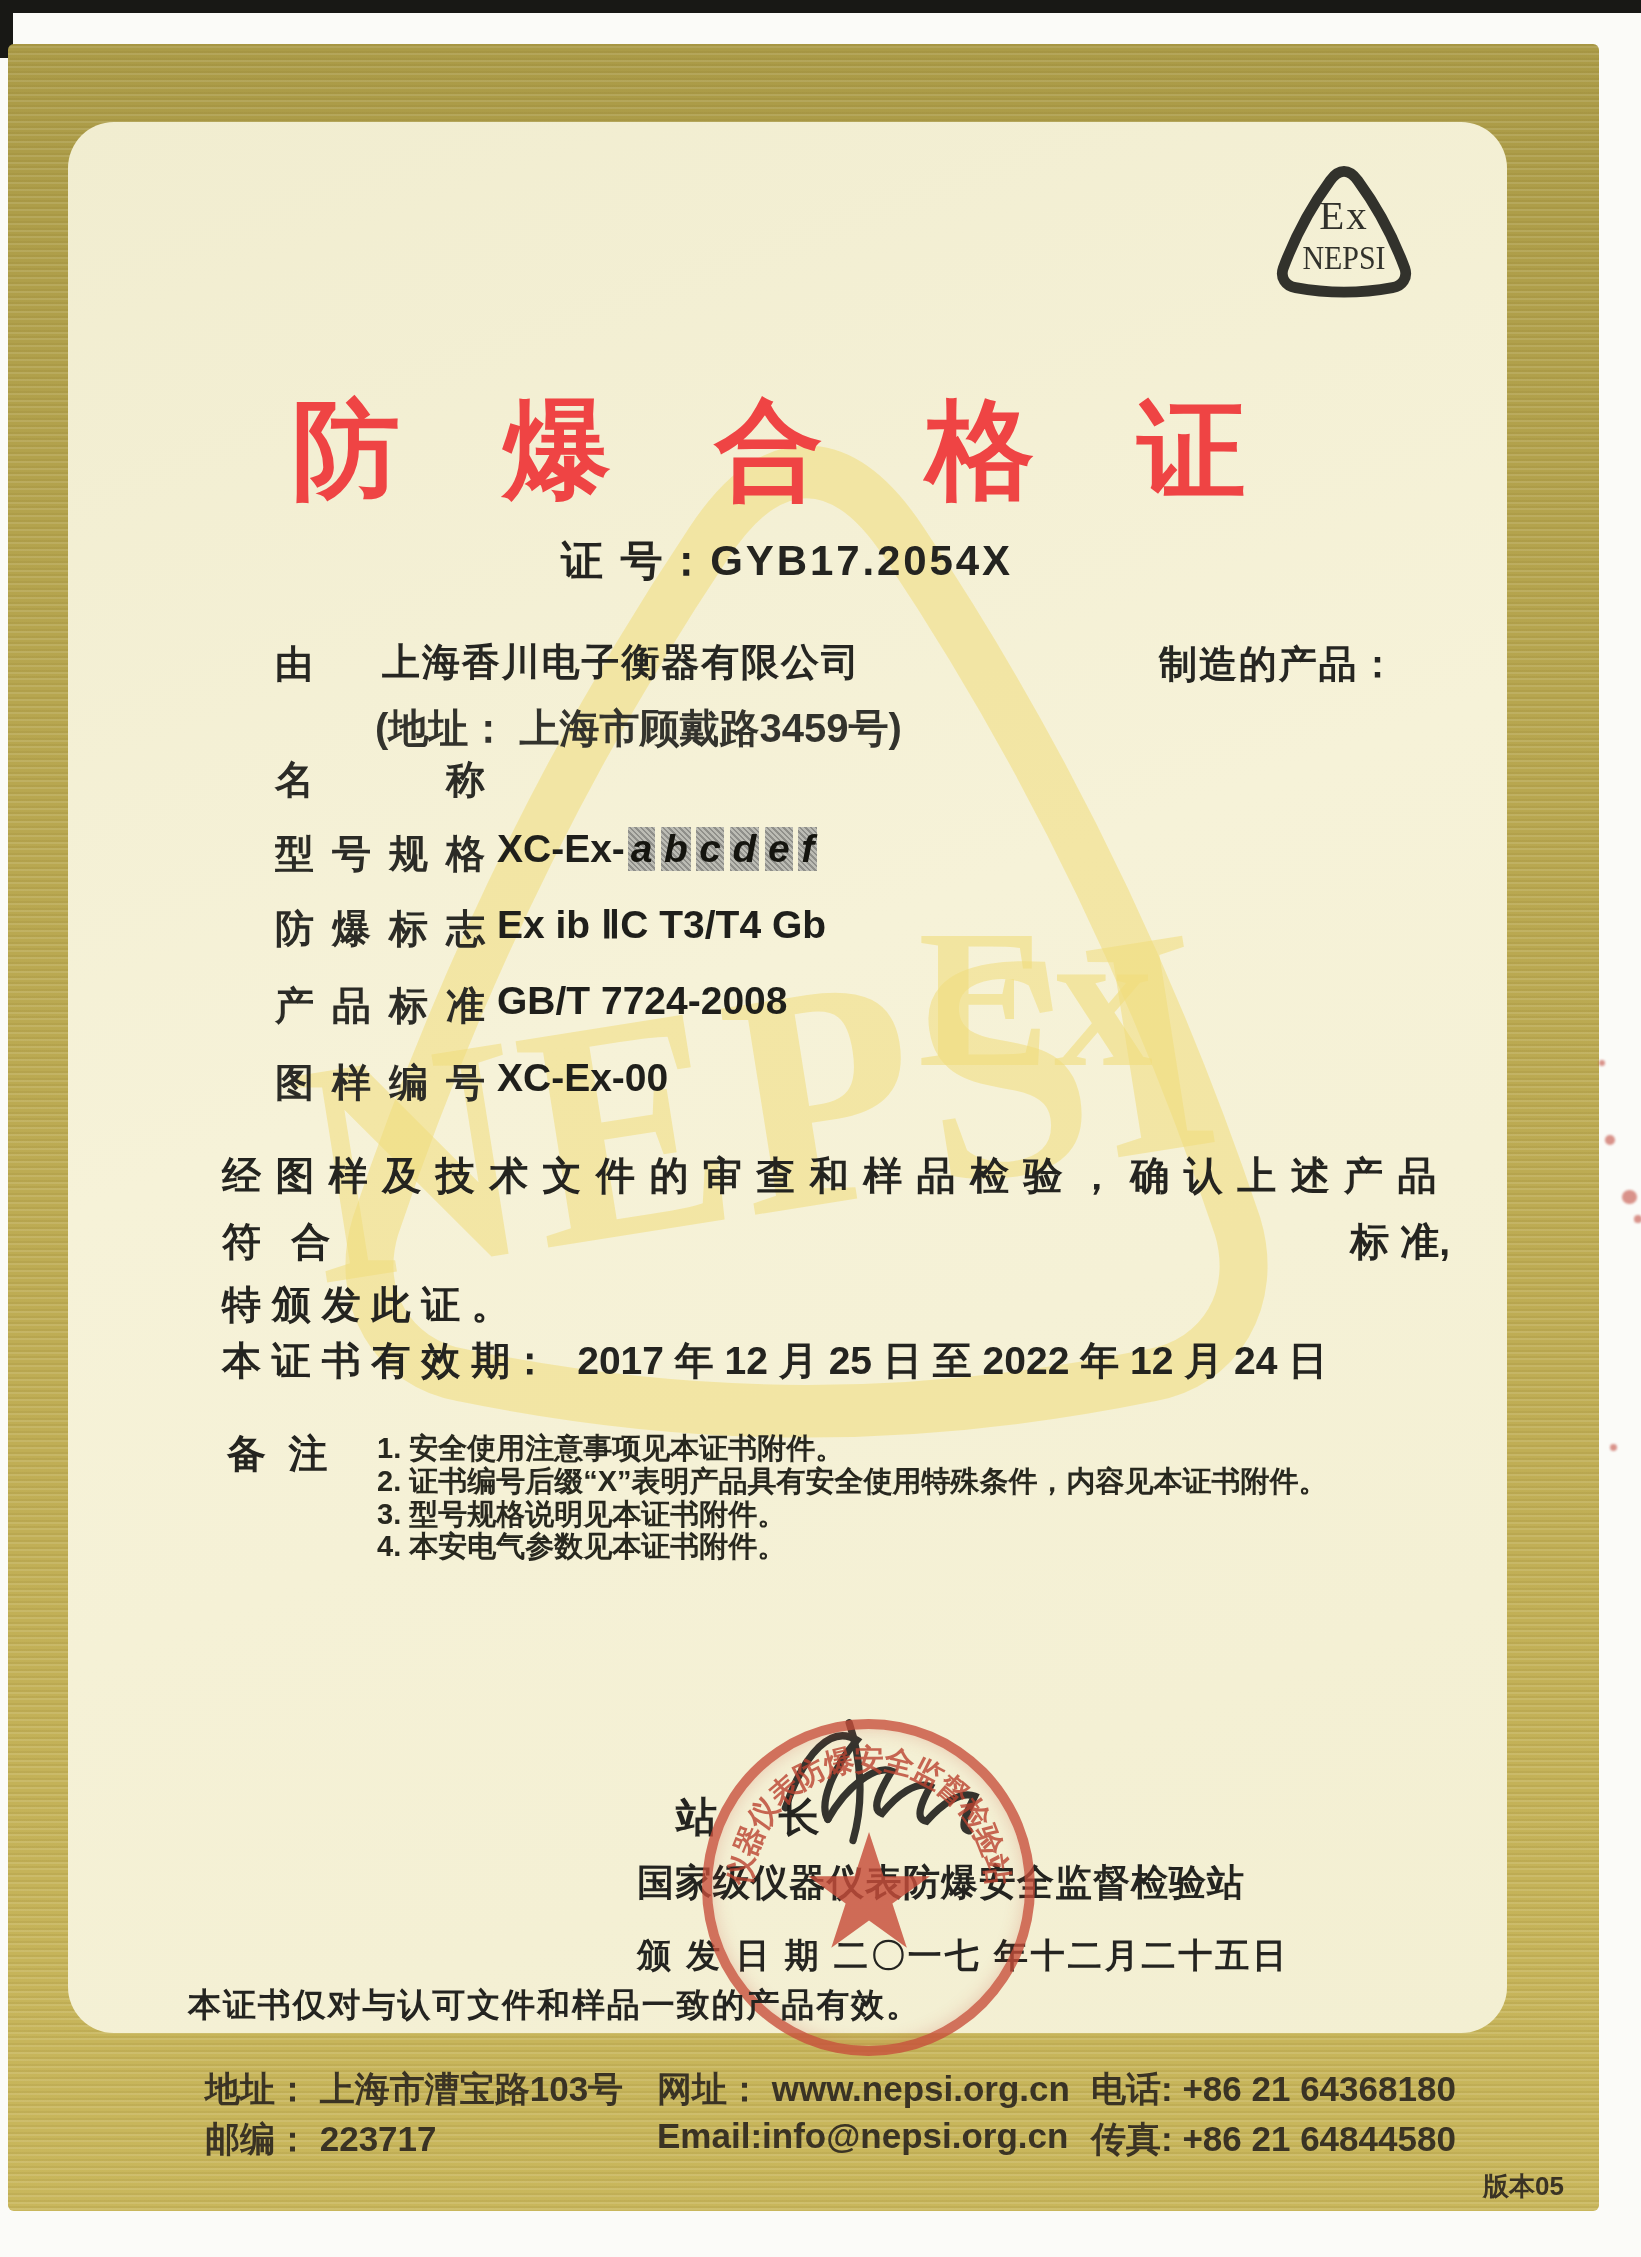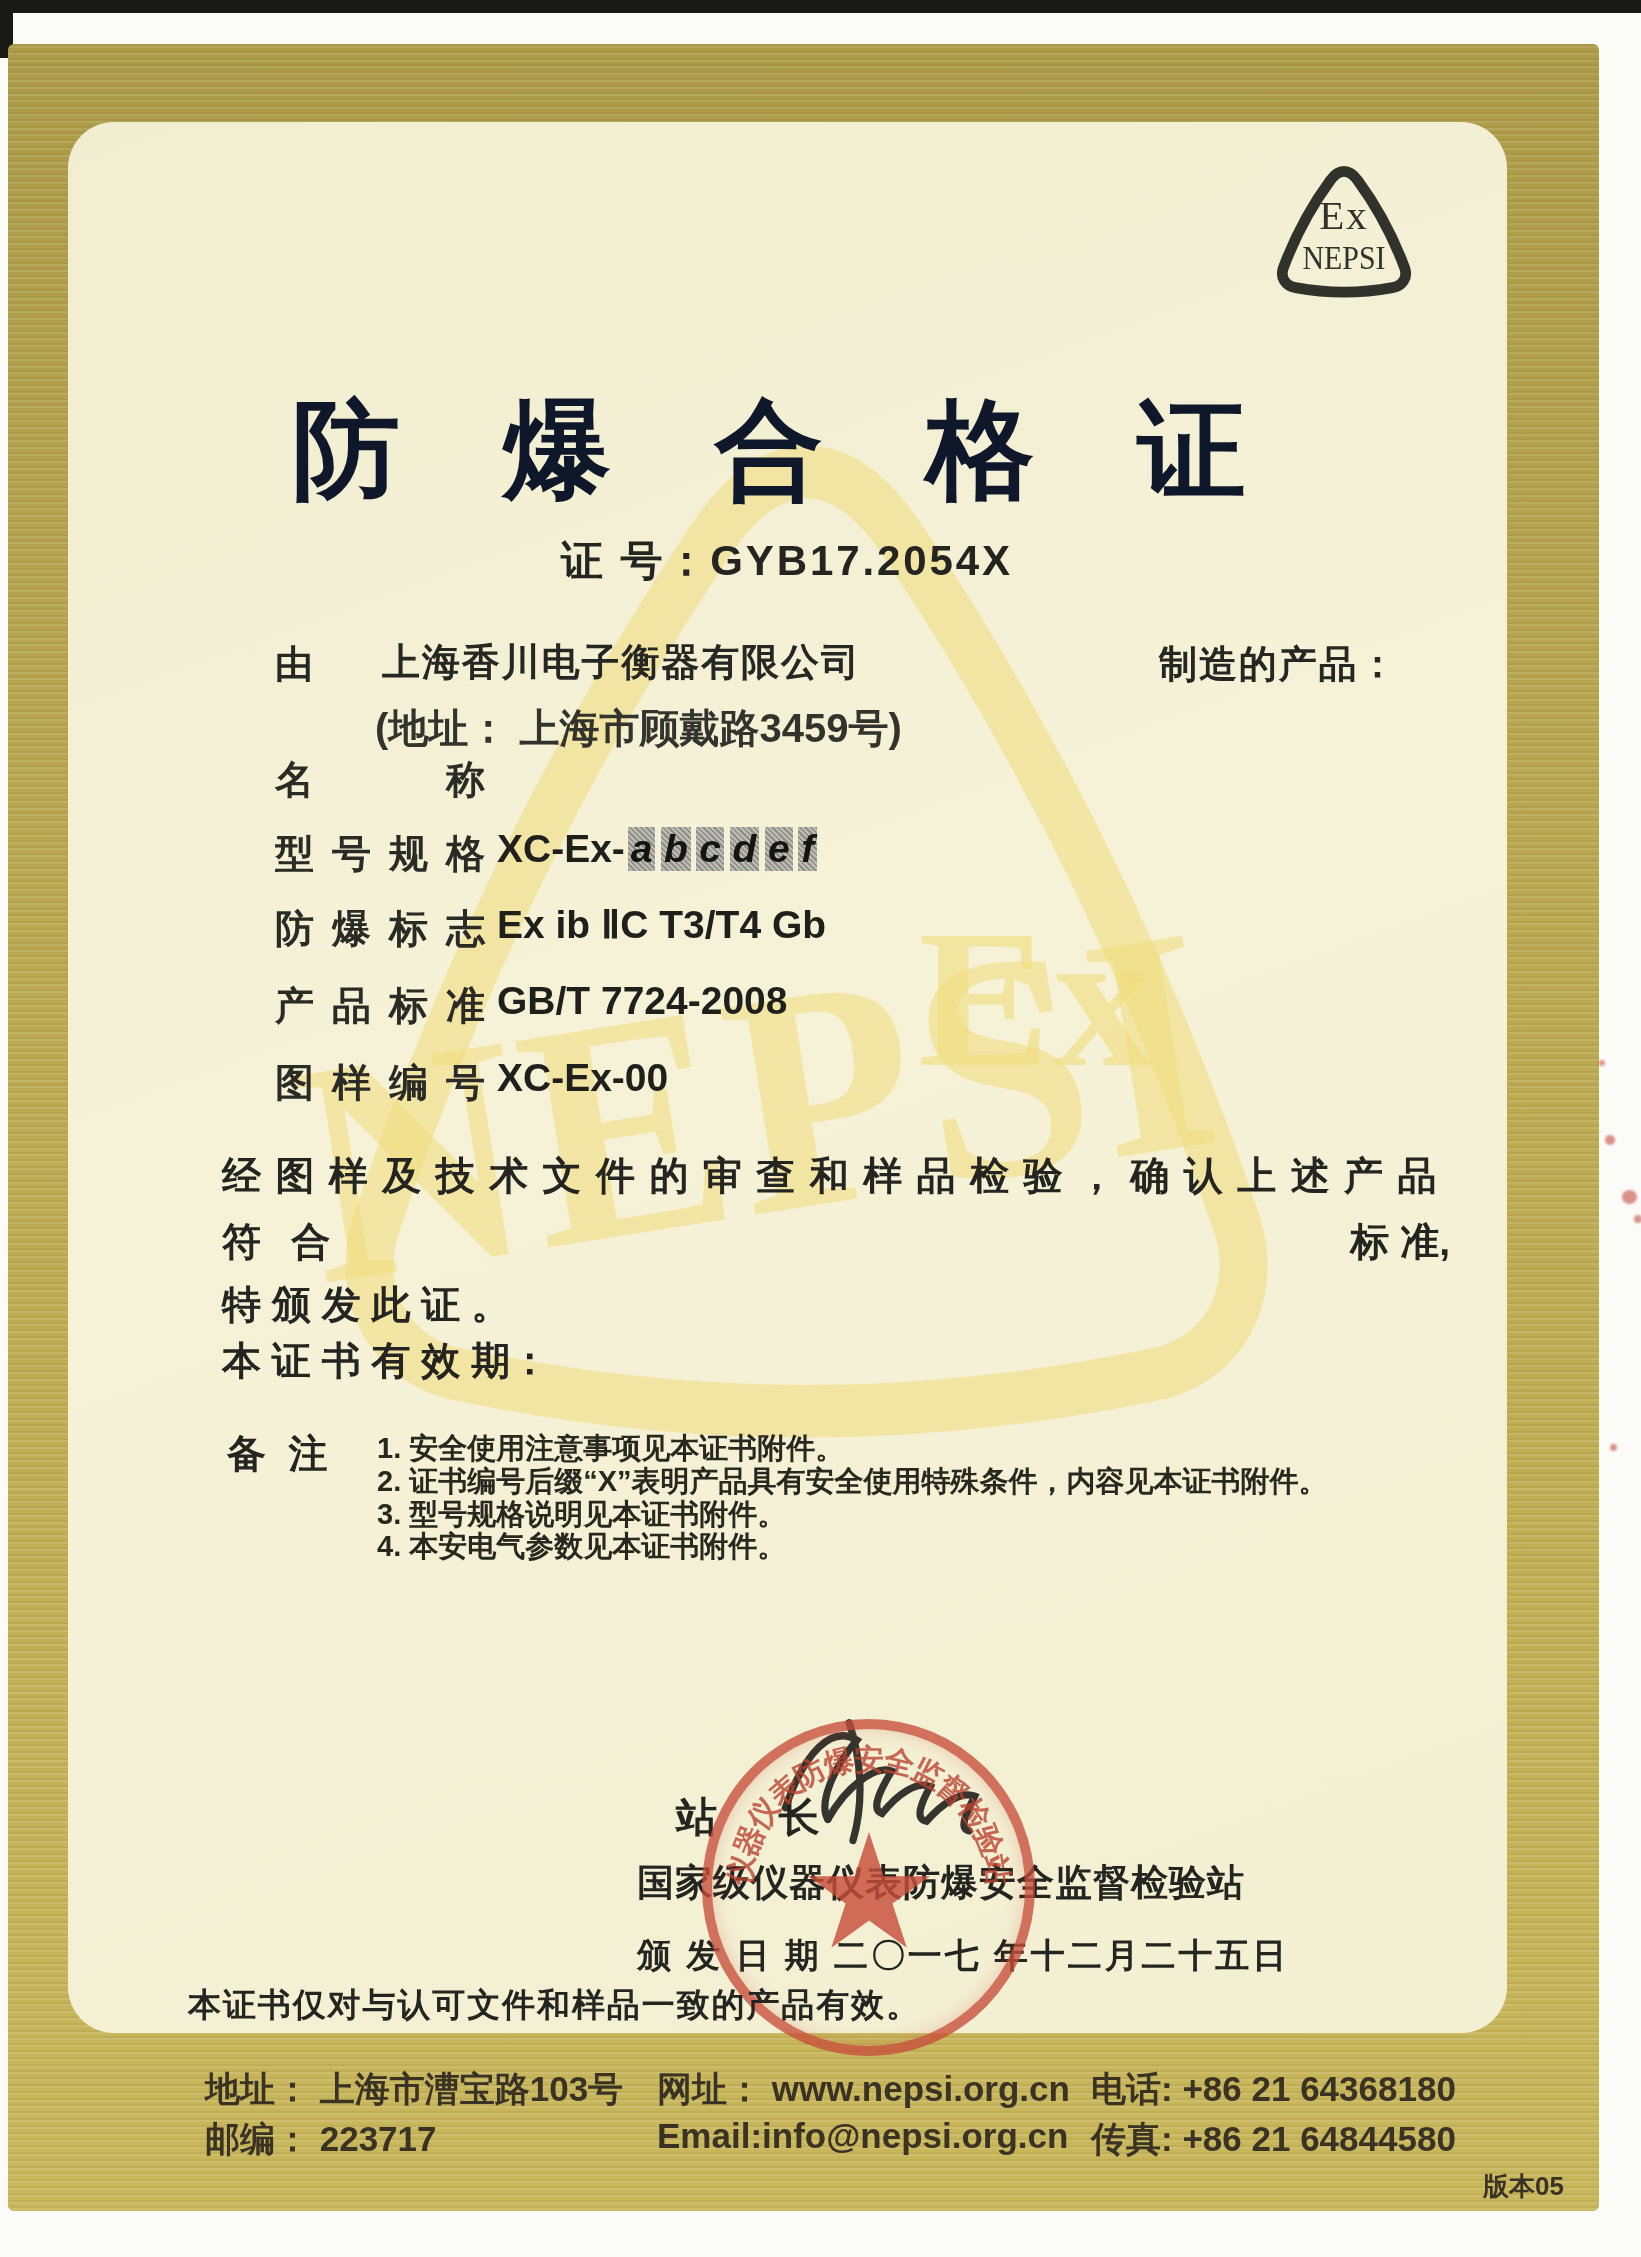--- a/index.html
+++ b/index.html
@@ -50,21 +50,21 @@
     font-family:"Liberation Serif",serif;font-size:41px;color:#32322c;letter-spacing:1.9px;
   }
   .logo .nm{
     position:absolute;left:0;top:81px;width:100%;text-align:center;
     font-family:"Liberation Serif",serif;font-size:34px;color:#32322c;
     transform:scaleX(.88);
   }
 
   .title{
     left:111px;top:378px;width:1352px;text-align:center;
-    font-size:108px;font-weight:700;color:#0f172a;letter-spacing:.34em;
+    font-size:108px;font-weight:700;color:#ef4444;letter-spacing:.34em;
   }
   .certno{
     left:111px;top:533px;width:1352px;text-align:center;
     font-size:42px;font-weight:700;color:#242420;letter-spacing:2.9px;
   }
 
   .txt{color:#262622;}
 
   .maker-by{left:275px;top:639px;font-size:38px;font-weight:600;}
   .maker-co{left:382px;top:637px;font-size:38px;font-weight:700;letter-spacing:1.9px;}
@@ -178,20 +178,21 @@
 </div>
 
 <div class="abs stmt stmt-justify" style="top:1149px">经图样及技术文件的审查和样品检验，确认上述产品</div>
 <div class="abs stmt stmt-flex" style="top:1215px">
   <span class="ls10">符 合</span>
   <span>标 准,</span>
 </div>
 <div class="abs stmt" style="top:1278px">特 颁 发 此 证 。</div>
 <div class="abs stmt validity" style="top:1334px">
   <span>本 证 书 有 效 期：</span>
+  <span>2017 年 12 月 25 日 至 2022 年 12 月 24 日</span>
 </div>
 
 <div class="abs remarks-label">备 注</div>
 <div class="abs remark" style="top:1429px">1. 安全使用注意事项见本证书附件。</div>
 <div class="abs remark" style="top:1462px">2. 证书编号后缀“X”表明产品具有安全使用特殊条件，内容见本证书附件。</div>
 <div class="abs remark" style="top:1495px">3. 型号规格说明见本证书附件。</div>
 <div class="abs remark" style="top:1527px">4. 本安电气参数见本证书附件。</div>
 
 <div class="abs chief">站 长</div>
 <svg class="abs signature" viewBox="0 0 235 155">

